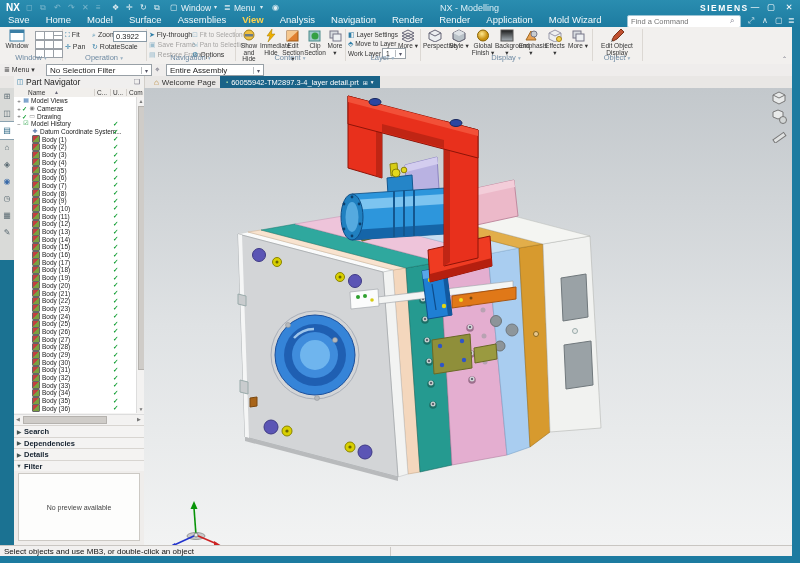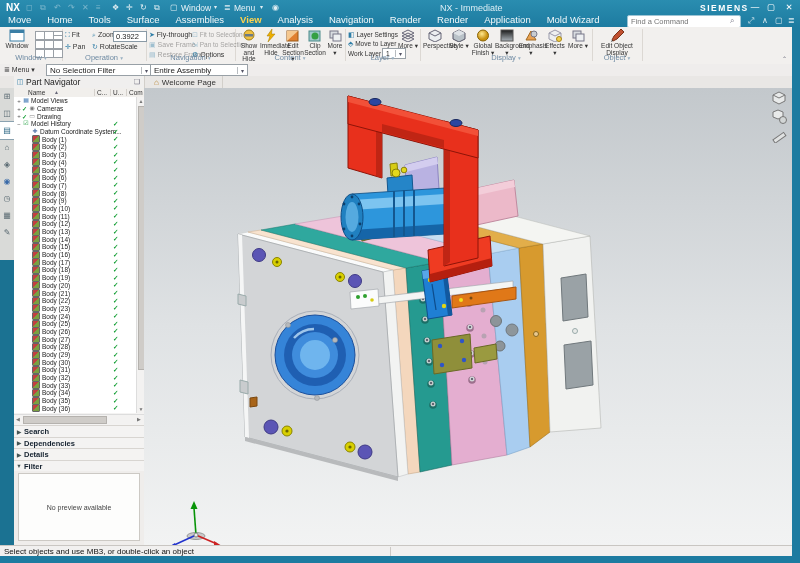--- a/index.html
+++ b/index.html
@@ -114,30 +114,30 @@
   <span class="abs qa-bright" style="left:126px">✛</span>
   <span class="abs qa-bright" style="left:140px">↻</span>
   <span class="abs qa-bright" style="left:154px">⧉</span>
   <span class="abs qa-bright" style="left:170px">▢</span>
   <span class="abs tb-txt" style="left:181px">Window</span>
   <span class="abs qa-bright" style="left:214px;font-size:6px">▾</span>
   <span class="abs qa-bright" style="left:224px">≣</span>
   <span class="abs tb-txt" style="left:234px">Menu</span>
   <span class="abs qa-bright" style="left:260px;font-size:6px">▾</span>
   <span class="abs qa-bright" style="left:272px">◉</span>
-  <span class="abs" id="win-title">NX - Immediate</span>
+  <span class="abs" id="win-title">NX - Modelling</span>
   <span class="abs" id="brand">SIEMENS</span>
   <span class="abs winctl" style="left:748px">—</span>
   <span class="abs winctl" style="left:764px">▢</span>
   <span class="abs winctl" style="left:782px">✕</span>
 
   <div class="abs" id="menubar">
-    <span class="menu-item">Move</span>
+    <span class="menu-item">Save</span>
     <span class="menu-item">Home</span>
-    <span class="menu-item">Tools</span>
+    <span class="menu-item">Model</span>
     <span class="menu-item">Surface</span>
     <span class="menu-item">Assemblies</span>
     <span class="menu-item active">View</span>
     <span class="menu-item">Analysis</span>
     <span class="menu-item">Navigation</span>
     <span class="menu-item">Render</span>
     <span class="menu-item">Render</span>
     <span class="menu-item">Application</span>
     <span class="menu-item">Mold Wizard</span>
   </div>
@@ -321,30 +321,36 @@
   <span class="abs ribcollapse" style="left:782px;top:28px">⌃</span>
 </div>
 
 <div class="abs" id="toolbar">
   <div class="abs smallbtn" style="left:4px;top:1px">≣ <span>Menu</span> ▾</div>
   <div class="abs combo" style="left:46px;width:104px">
     <span class="cv">No Selection Filter</span>
       <span class="ca">▾</span>
   </div>
   <span class="abs" style="left:155px;top:1px;font-size:8px;color:#667">⌖</span>
-  <div class="abs combo" style="left:150px;width:96px">
+  <div class="abs combo" style="left:166px;width:96px">
     <span class="cv">Entire Assembly</span>
       <span class="ca">▾</span>
   </div>
 </div>
 
 <div class="abs" id="tabrow">
   <div class="abs tab" id="tab-welcome" style="left:148px">
     <span style="color:#b78430;margin-right:3px">⌂</span>
     <span>Welcome Page</span>
+  </div>
+  <div class="abs tab" id="tab-part" style="left:220px">
+    <span style="color:#9fd3a5;margin-right:3px;font-size:6px">▪</span>
+    <span>60055942-TM2897.3-4_layer detail.prt</span>
+    <span style="margin-left:4px;font-size:6px">⊞</span>
+    <span style="margin-left:3px;font-size:5.5px">▾</span>
   </div>
 </div>
 
 <div class="abs" id="pn-header">
   <span style="color:#2e7da6;font-size:7px;width:12px;text-align:center">◫</span>
   <span style="flex:1">Part Navigator</span>
   <span style="color:#667;font-size:7px;padding-right:4px">❏</span>
 </div>
 
 <div class="abs" id="resbar">

